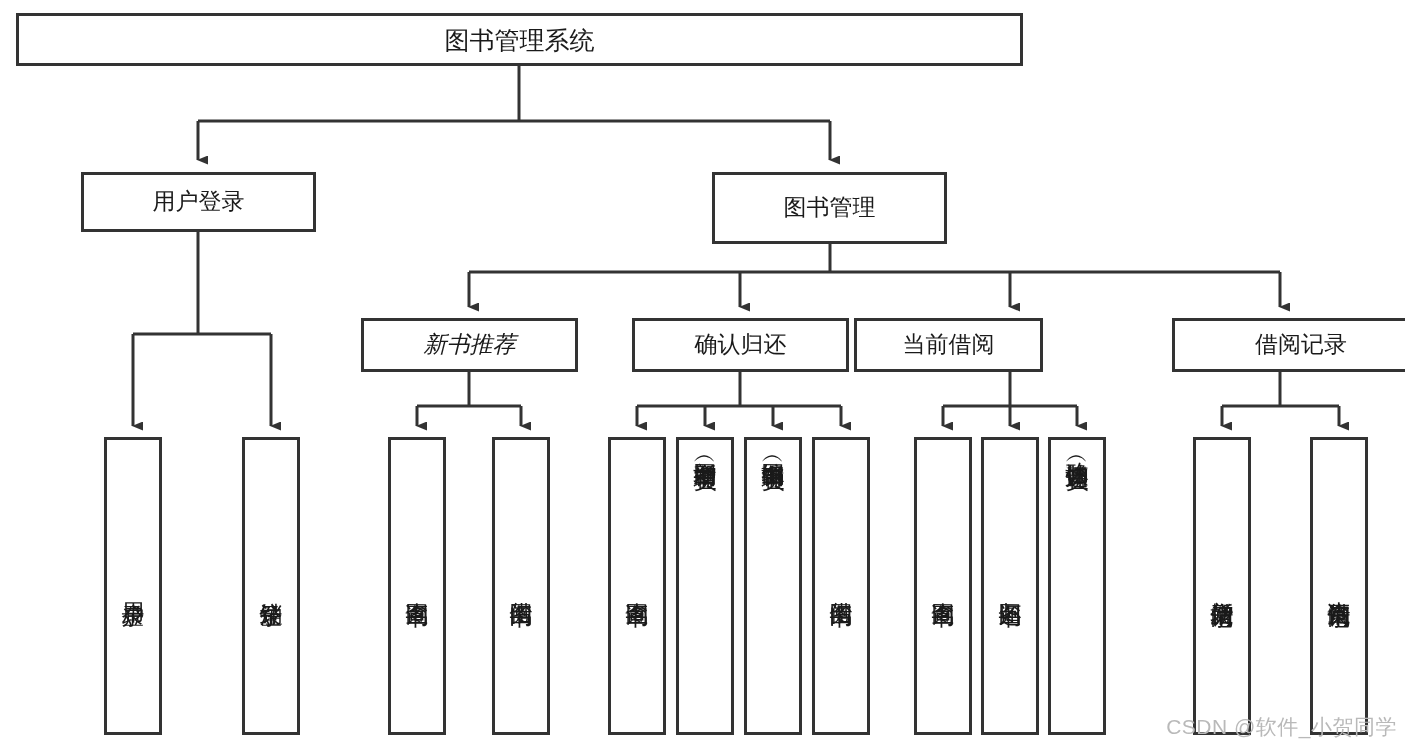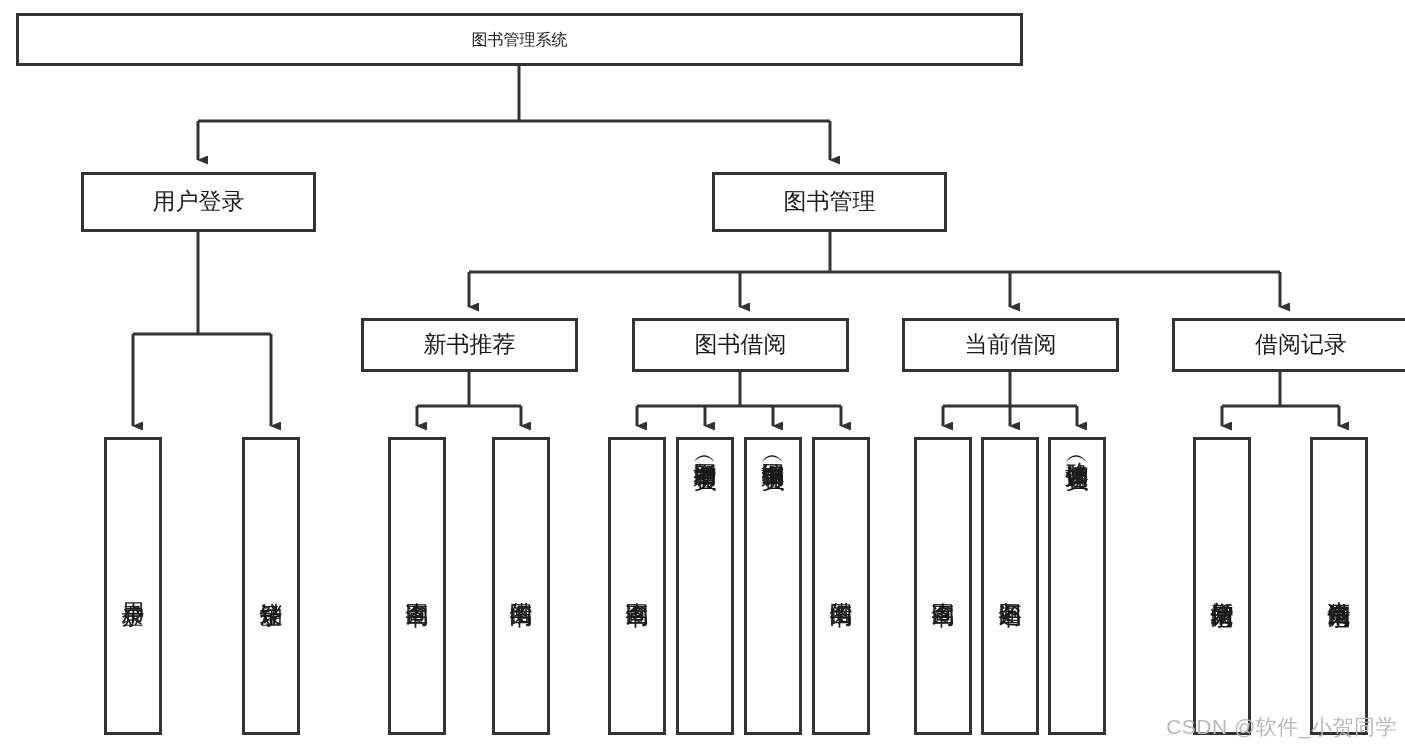--- a/index.html
+++ b/index.html
@@ -39,21 +39,21 @@
   .node-label {
     display: block;
     text-align: center;
     line-height: 1.12;
     white-space: nowrap;
   }
   .horiz .node-label {
     font-size: 23px;
   }
   .node.root .node-label {
-    font-size: 16px;
+    font-size: 25px;
   }
   .leaf {
     align-items: flex-start;
     justify-content: center;
     padding-top: 4px;
   }
   .leaf .node-label {
     writing-mode: vertical-rl;
     text-orientation: upright;
     font-size: 23px;
@@ -132,31 +132,31 @@
     </g>
   </svg>
 
   <div class="node root horiz" style="left:16px; top:13px; width:1007px; height:53px;">
     <span class="node-label">图书管理系统</span>
   </div>
 
   <div class="node horiz" style="left:81px; top:172px; width:235px; height:60px;">
     <span class="node-label">用户登录</span>
   </div>
-  <div class="node horiz" style="left:712px; top:172px; width:235px; height:60px;">
+  <div class="node horiz" style="left:712px; top:172px; width:235px; height:72px;">
     <span class="node-label">图书管理</span>
   </div>
 
-  <div class="node horiz" style="left:361px; top:318px; width:217px; height:54px;">
+  <div class="node horiz" style="left:361px; top:318px; width:217px; height:54px;font-style:italic;">
     <span class="node-label">新书推荐</span>
   </div>
   <div class="node horiz" style="left:632px; top:318px; width:217px; height:54px;">
-    <span class="node-label">图书借阅</span>
-  </div>
-  <div class="node horiz" style="left:902px; top:318px; width:217px; height:54px;">
+    <span class="node-label">确认归还</span>
+  </div>
+  <div class="node horiz" style="left:854px; top:318px; width:189px; height:54px;">
     <span class="node-label">当前借阅</span>
   </div>
   <div class="node horiz" style="left:1172px; top:318px; width:258px; height:54px;">
     <span class="node-label">借阅记录</span>
   </div>
 
   <div class="node leaf centered" style="left:104px; top:437px; width:58px; height:298px;">
     <span class="node-label">用户登录</span>
   </div>
   <div class="node leaf centered" style="left:242px; top:437px; width:58px; height:298px;">

